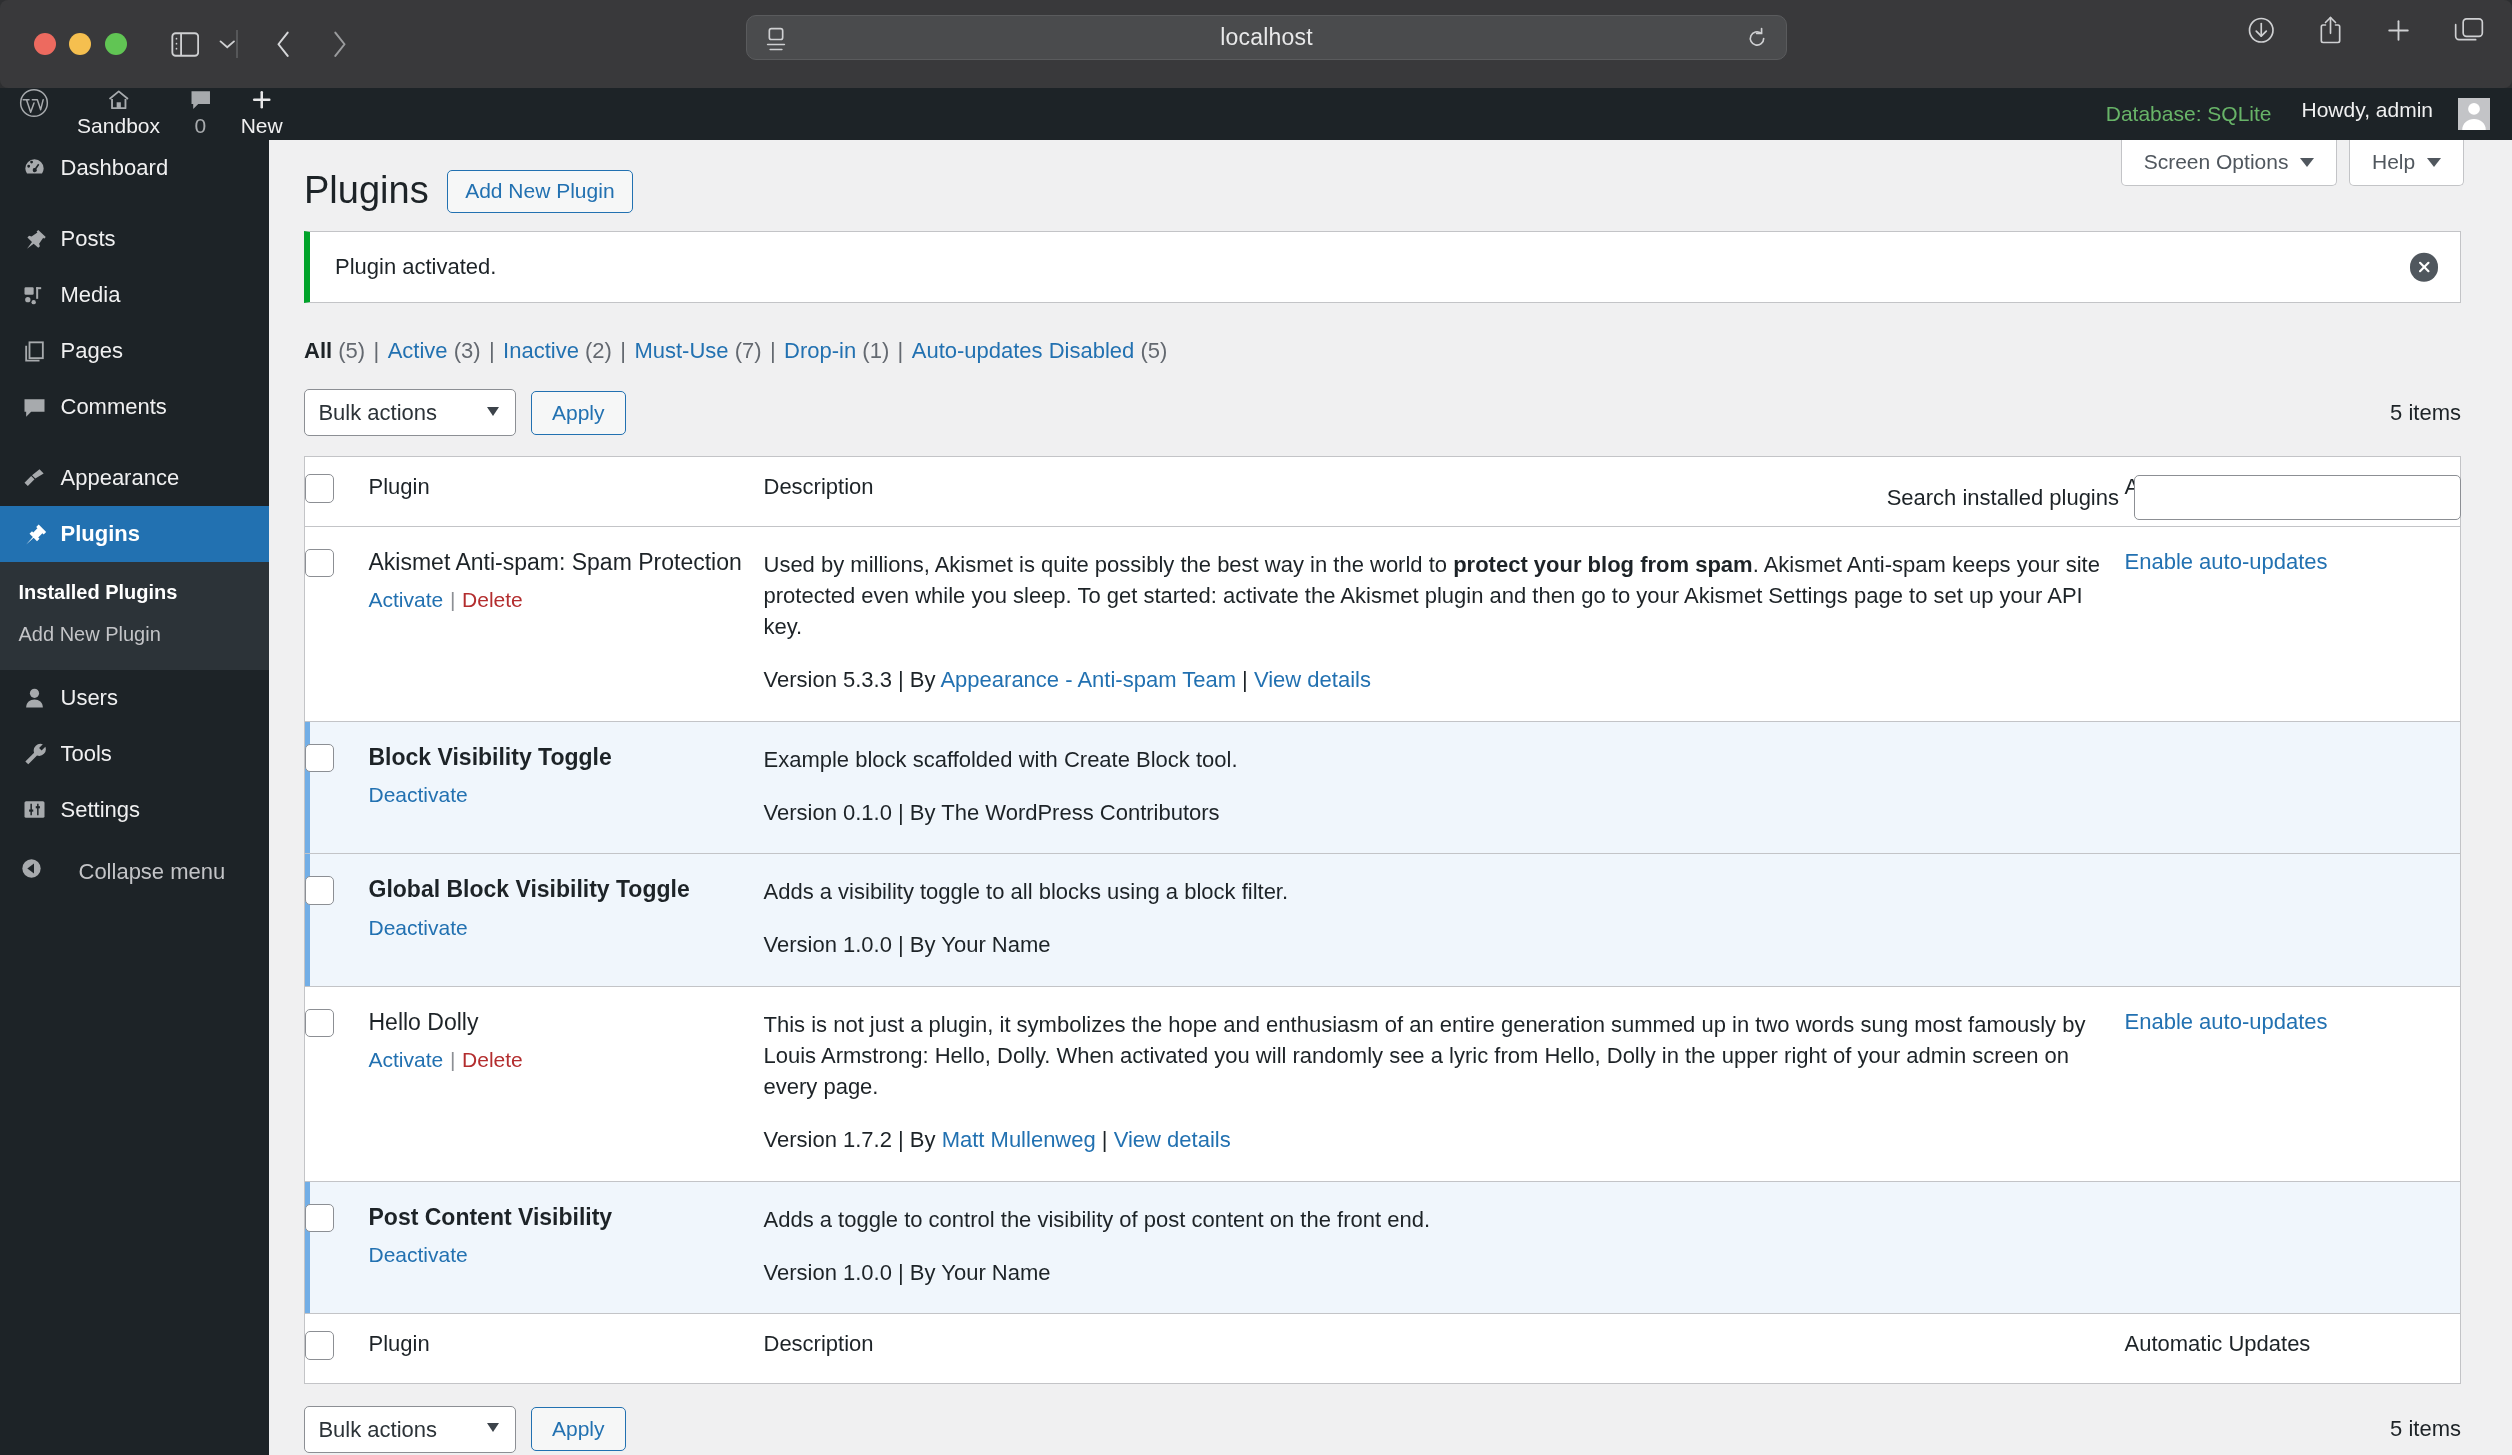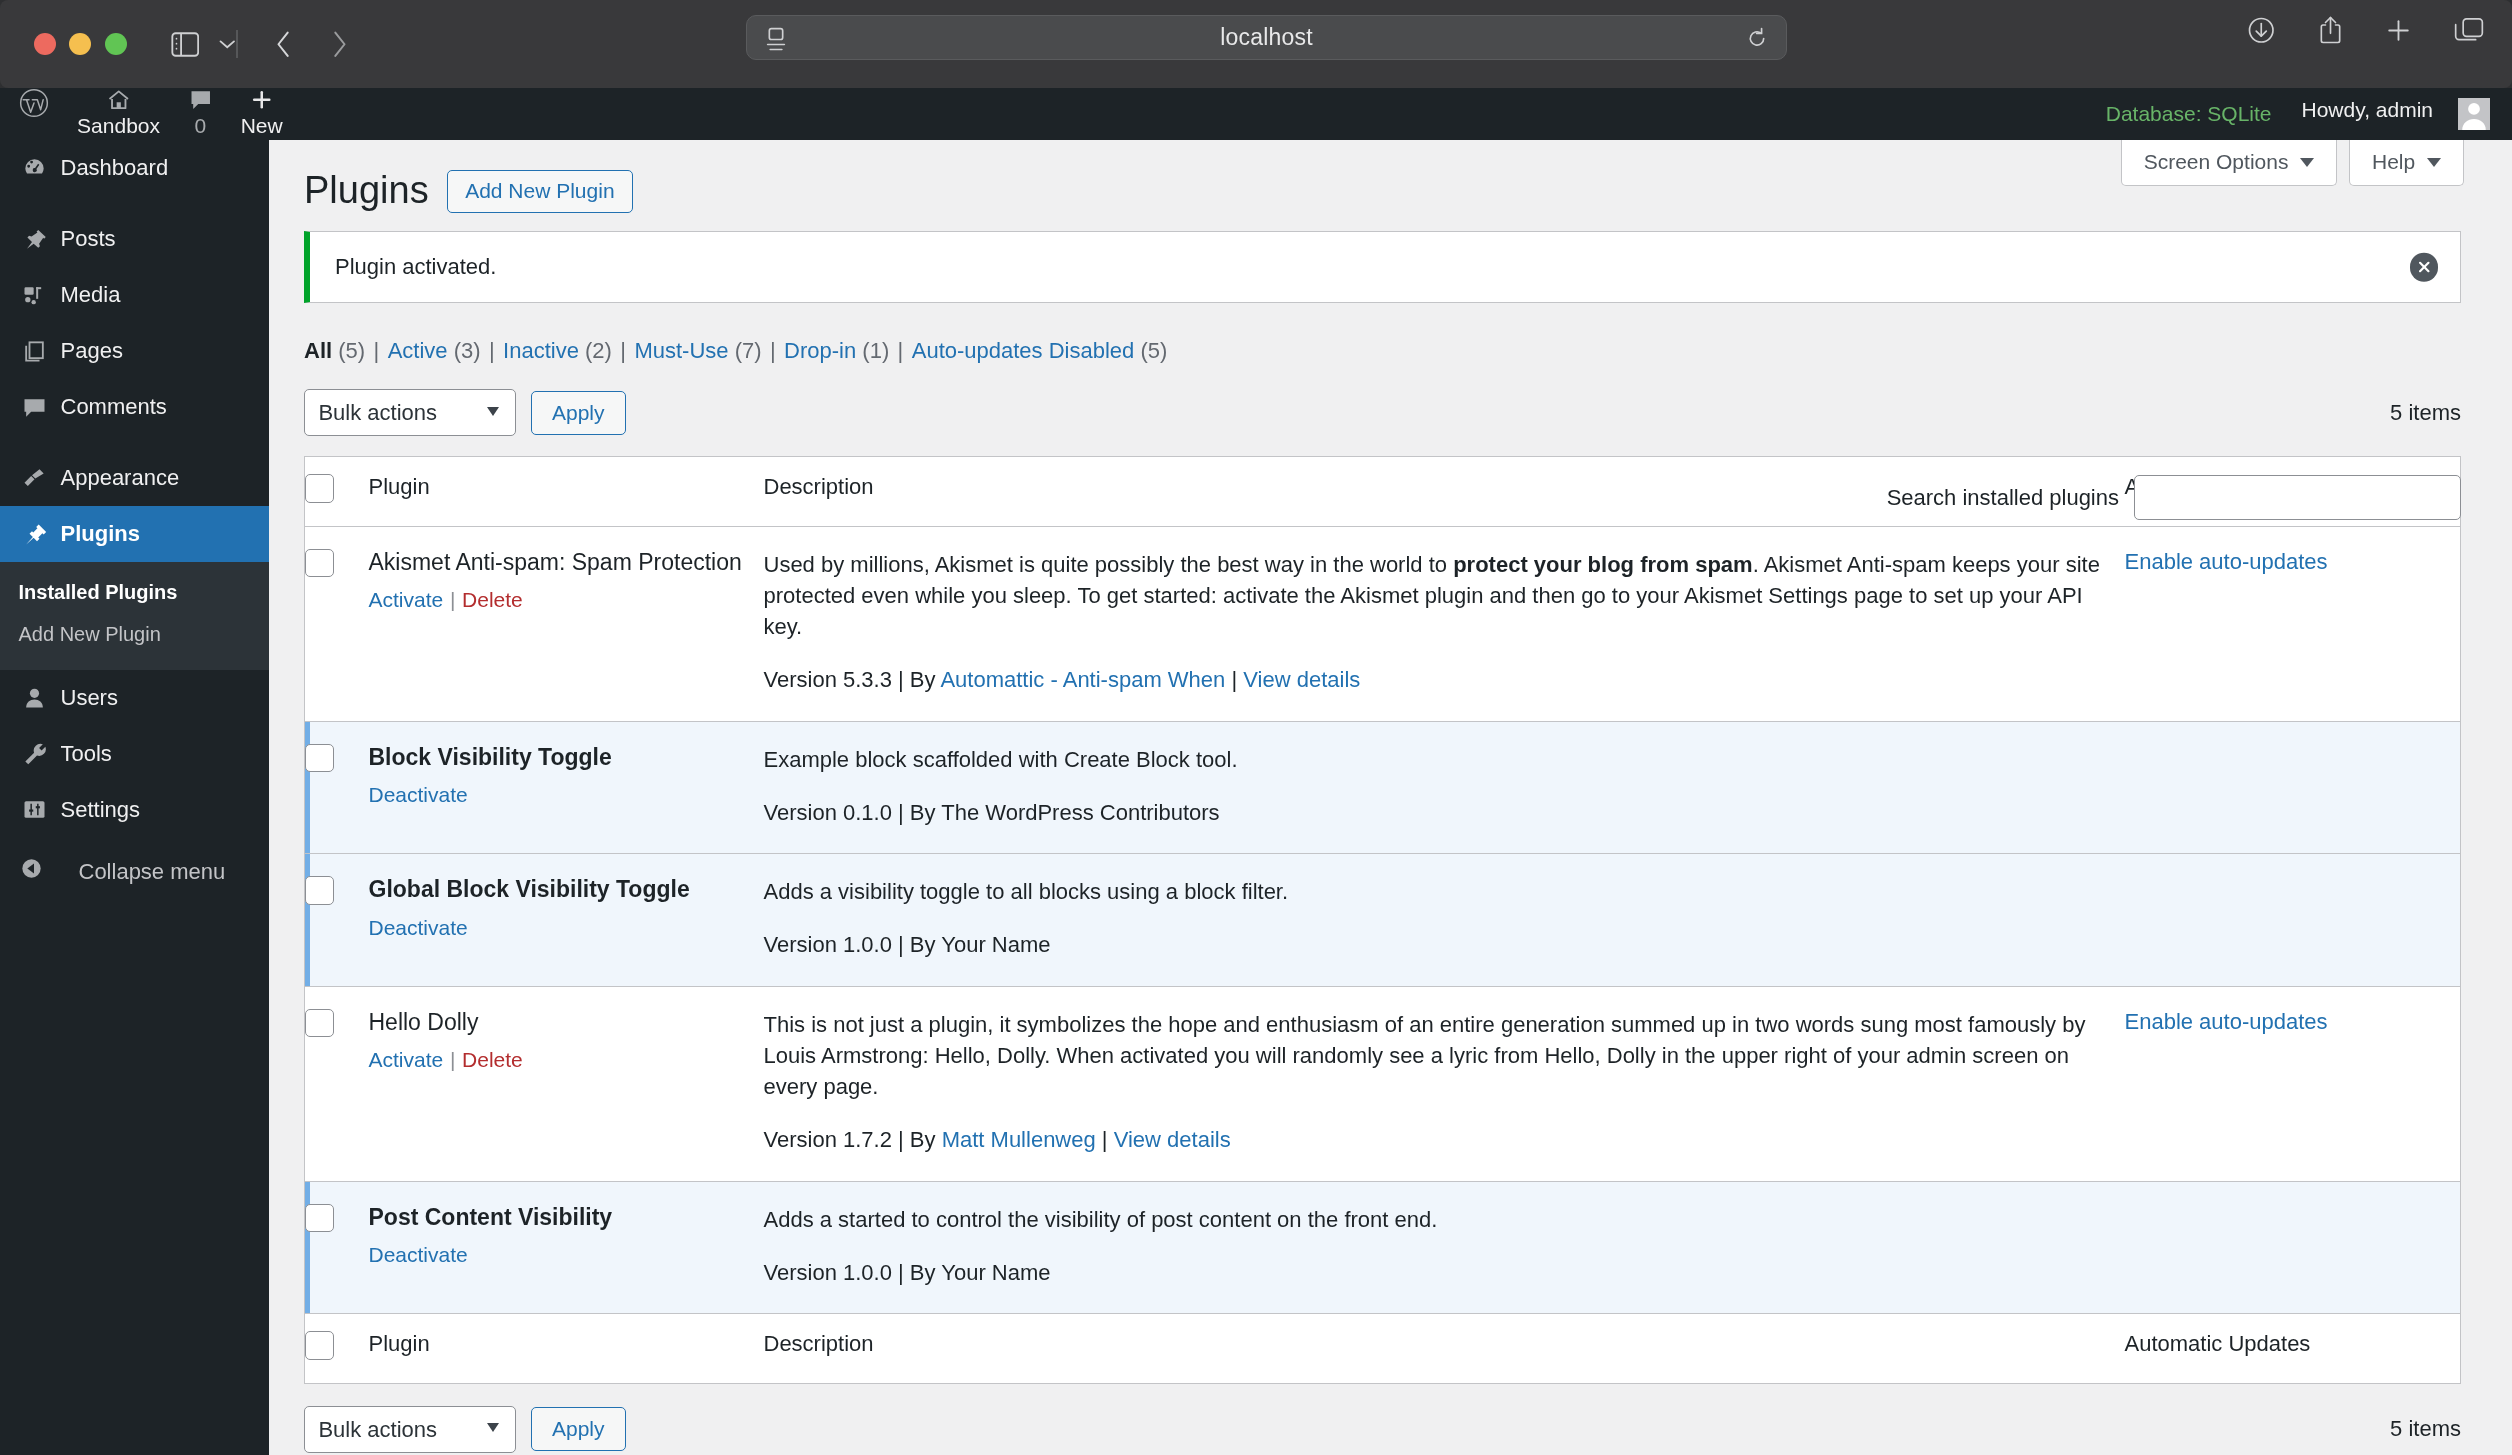--- a/index.html
+++ b/index.html
@@ -528,21 +528,21 @@
           <span class="wp-cb"></span>
         </td>
         <td class="col-name name-cell">
           <div class="plugin-name">Akismet Anti-spam: Spam Protection</div>
           <div class="row-actions">
             <a href="#" class="a-activate">Activate</a><span class="sep">|</span><a href="#" class="a-delete">Delete</a>
           </div>
         </td>
         <td class="col-desc desc-cell">
           <div class="desc-text"><span>Used by millions, Akismet is quite possibly the best way in the world to </span><b>protect your blog from spam</b><span>. Akismet Anti-spam keeps your site protected even while you sleep. To get started: activate the Akismet plugin and then go to your Akismet Settings page to set up your API key.</span></div>
-          <div class="plugin-version"><span>Version 5.3.3 | By </span><a href="#">Automattic - Anti-spam When</a> | <a href="#">View details</a></div>
+          <div class="plugin-version"><span>Version 5.3.3 | By </span><a href="#">Appearance - Anti-spam Team</a> | <a href="#">View details</a></div>
         </td>
         <td class="col-auto auto-cell autoupdate-cell">
           <a href="#">Enable auto-updates</a>
         </td>
       </tr>
 
       <tr class="plugin-row active">
         <td class="col-cb cb-cell col-cb-td">
           <span class="wp-cb"></span>
         </td>
@@ -599,21 +599,21 @@
         <td class="col-cb cb-cell col-cb-td">
           <span class="wp-cb"></span>
         </td>
         <td class="col-name name-cell">
           <div class="plugin-name">Post Content Visibility</div>
           <div class="row-actions">
             <a href="#" class="a-deactivate">Deactivate</a>
           </div>
         </td>
         <td class="col-desc desc-cell">
-          <div class="desc-text">Adds a started to control the visibility of post content on the front end.</div>
+          <div class="desc-text">Adds a toggle to control the visibility of post content on the front end.</div>
           <div class="plugin-version">Version 1.0.0 | By Your Name</div>
         </td>
         <td class="col-auto auto-cell autoupdate-cell"></td>
       </tr>
 
     </tbody>
     <tfoot>
       <tr>
         <th class="col-cb cb-cell">
           <span class="wp-cb"></span>

